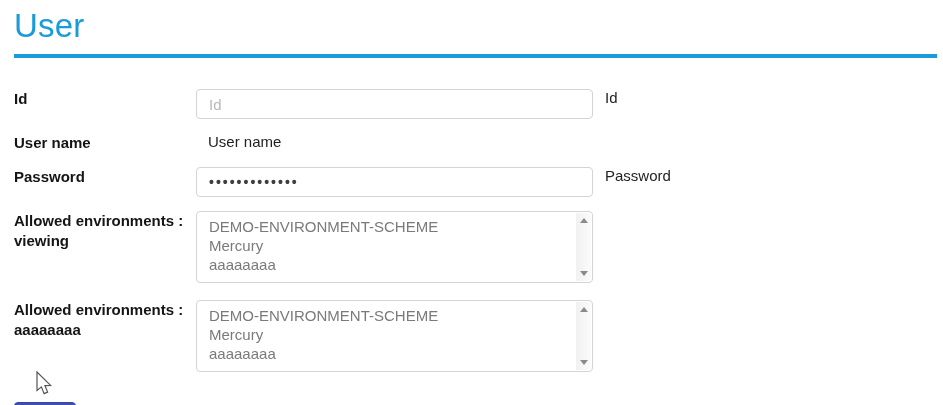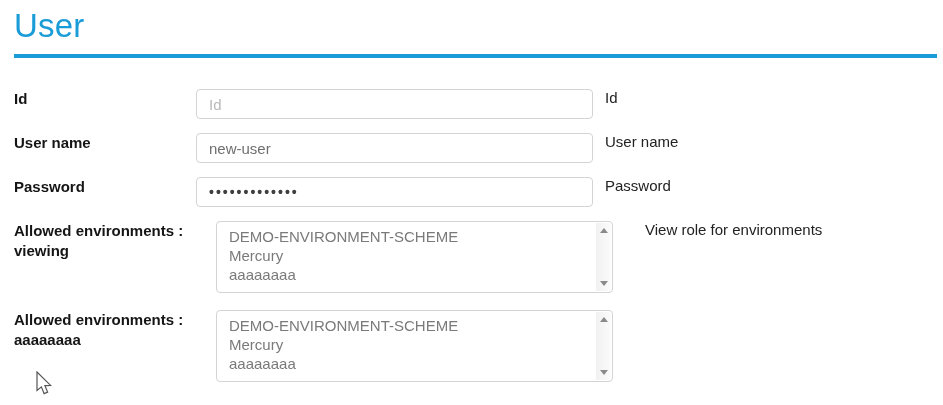--- a/index.html
+++ b/index.html
@@ -25,21 +25,21 @@
     margin-top: 9px;
     border: none;
   }
 
   .form { margin-top: 31px; }
   .form-row {
     display: flex;
     align-items: flex-start;
     margin-bottom: 14px;
   }
-  .form-row.listbox-row { margin-bottom: 17px; gap: 20px; }
+  .form-row.listbox-row { margin-bottom: 17px; }
 
   .field-label {
     width: 182px;
     flex: 0 0 182px;
     font-size: 15px;
     font-weight: bold;
     color: #151515;
     line-height: 20px;
   }
   .field-col { width: 397px; flex: 0 0 397px; }
@@ -149,23 +149,20 @@
       <div class="field-label">Id</div>
       <div class="field-col">
         <input class="text-input" type="text" placeholder="Id" style="">
       </div>
       <div class="field-hint">Id</div>
     </div>
 
     
     <div class="form-row">
       <div class="field-label">User name</div>
-      <div class="field-col">
-        <input class="text-input" type="text" value="new-user" style="">
-      </div>
       <div class="field-hint">User name</div>
     </div>
 
     
     <div class="form-row">
       <div class="field-label">Password</div>
       <div class="field-col">
         <input class="text-input password-input" type="text" value="•••••••••••••" style="">
       </div>
       <div class="field-hint">Password</div>
@@ -178,21 +175,20 @@
         <div class="listbox">
           <div class="listbox-item">DEMO-ENVIRONMENT-SCHEME</div>
           <div class="listbox-item">Mercury</div>
           <div class="listbox-item">aaaaaaaa</div>
           <div class="scrollbar">
             <div class="arrow-up"></div>
             <div class="arrow-down"></div>
           </div>
         </div>
       </div>
-      <div class="field-hint">View role for environments</div>
     </div>
 
     
     <div class="form-row listbox-row">
       <div class="field-label"><span>Allowed environments :</span> <span>aaaaaaaa</span></div>
       <div class="field-col">
         <div class="listbox">
           <div class="listbox-item">DEMO-ENVIRONMENT-SCHEME</div>
           <div class="listbox-item">Mercury</div>
           <div class="listbox-item">aaaaaaaa</div>

